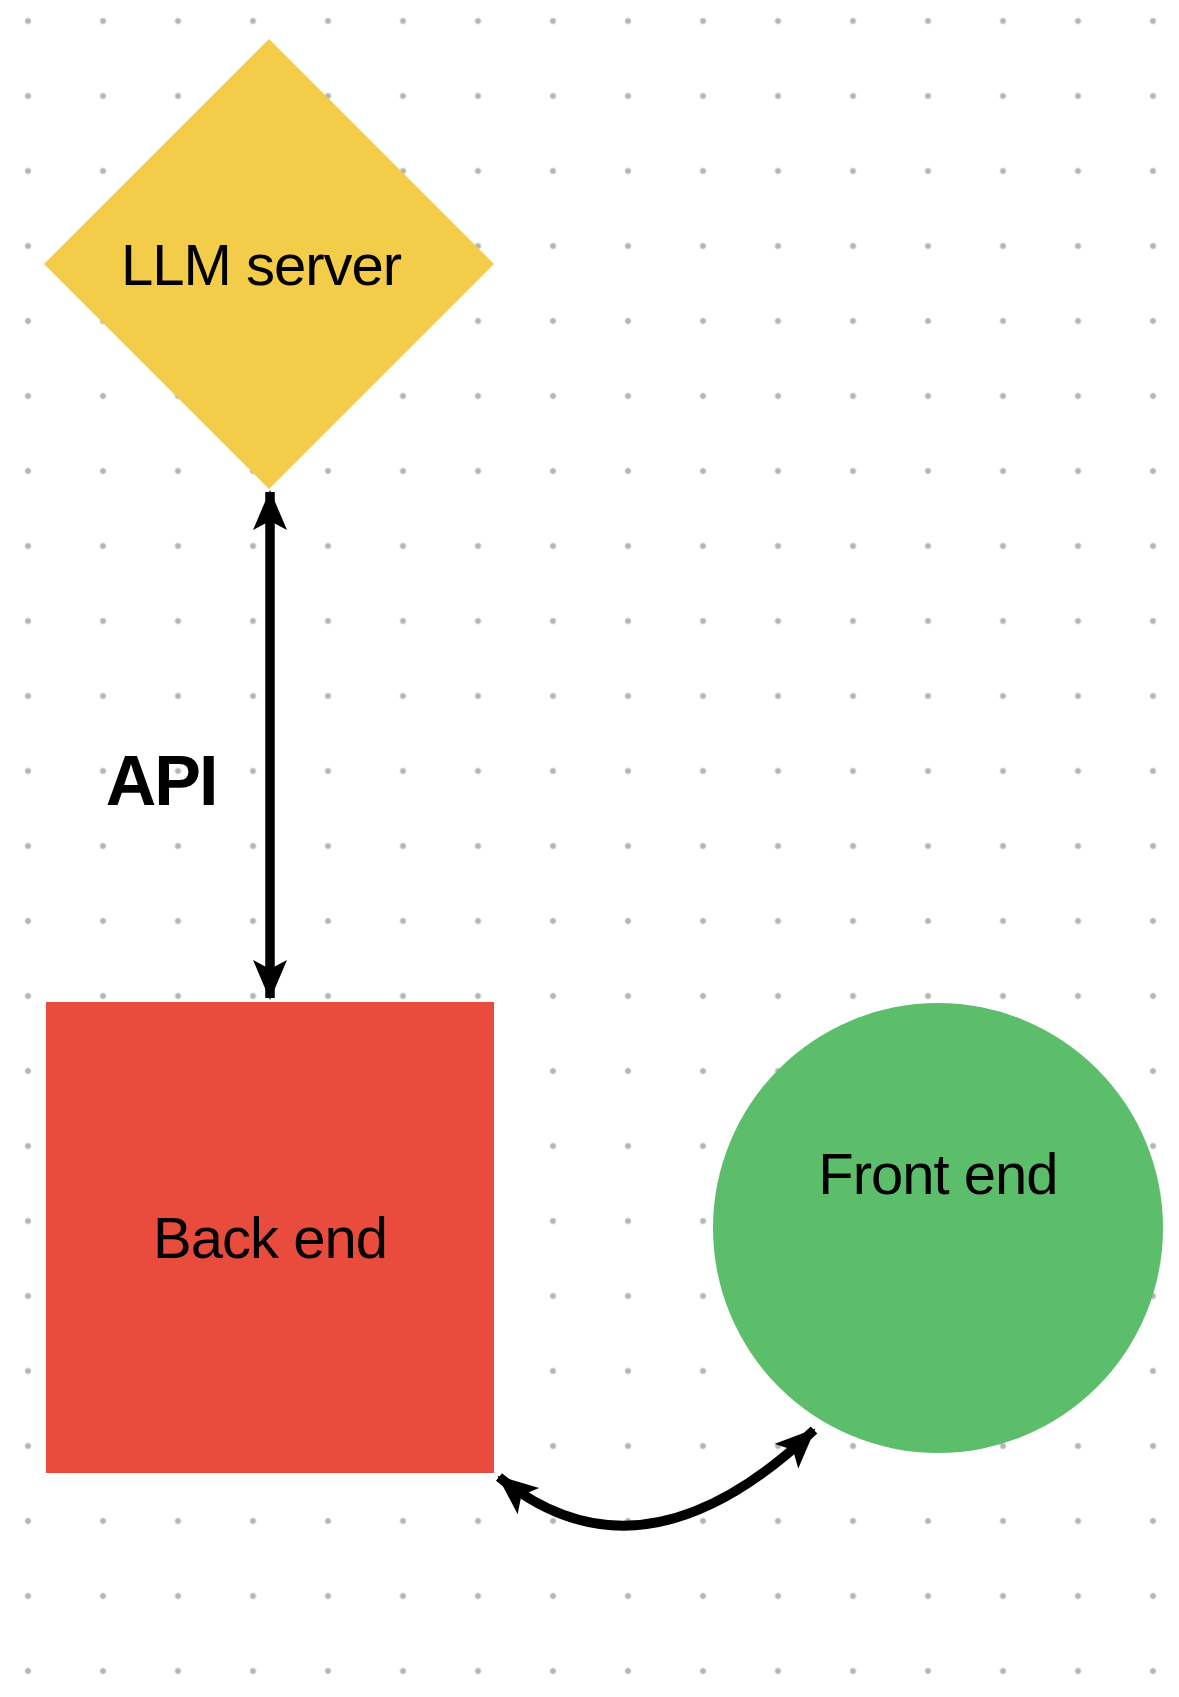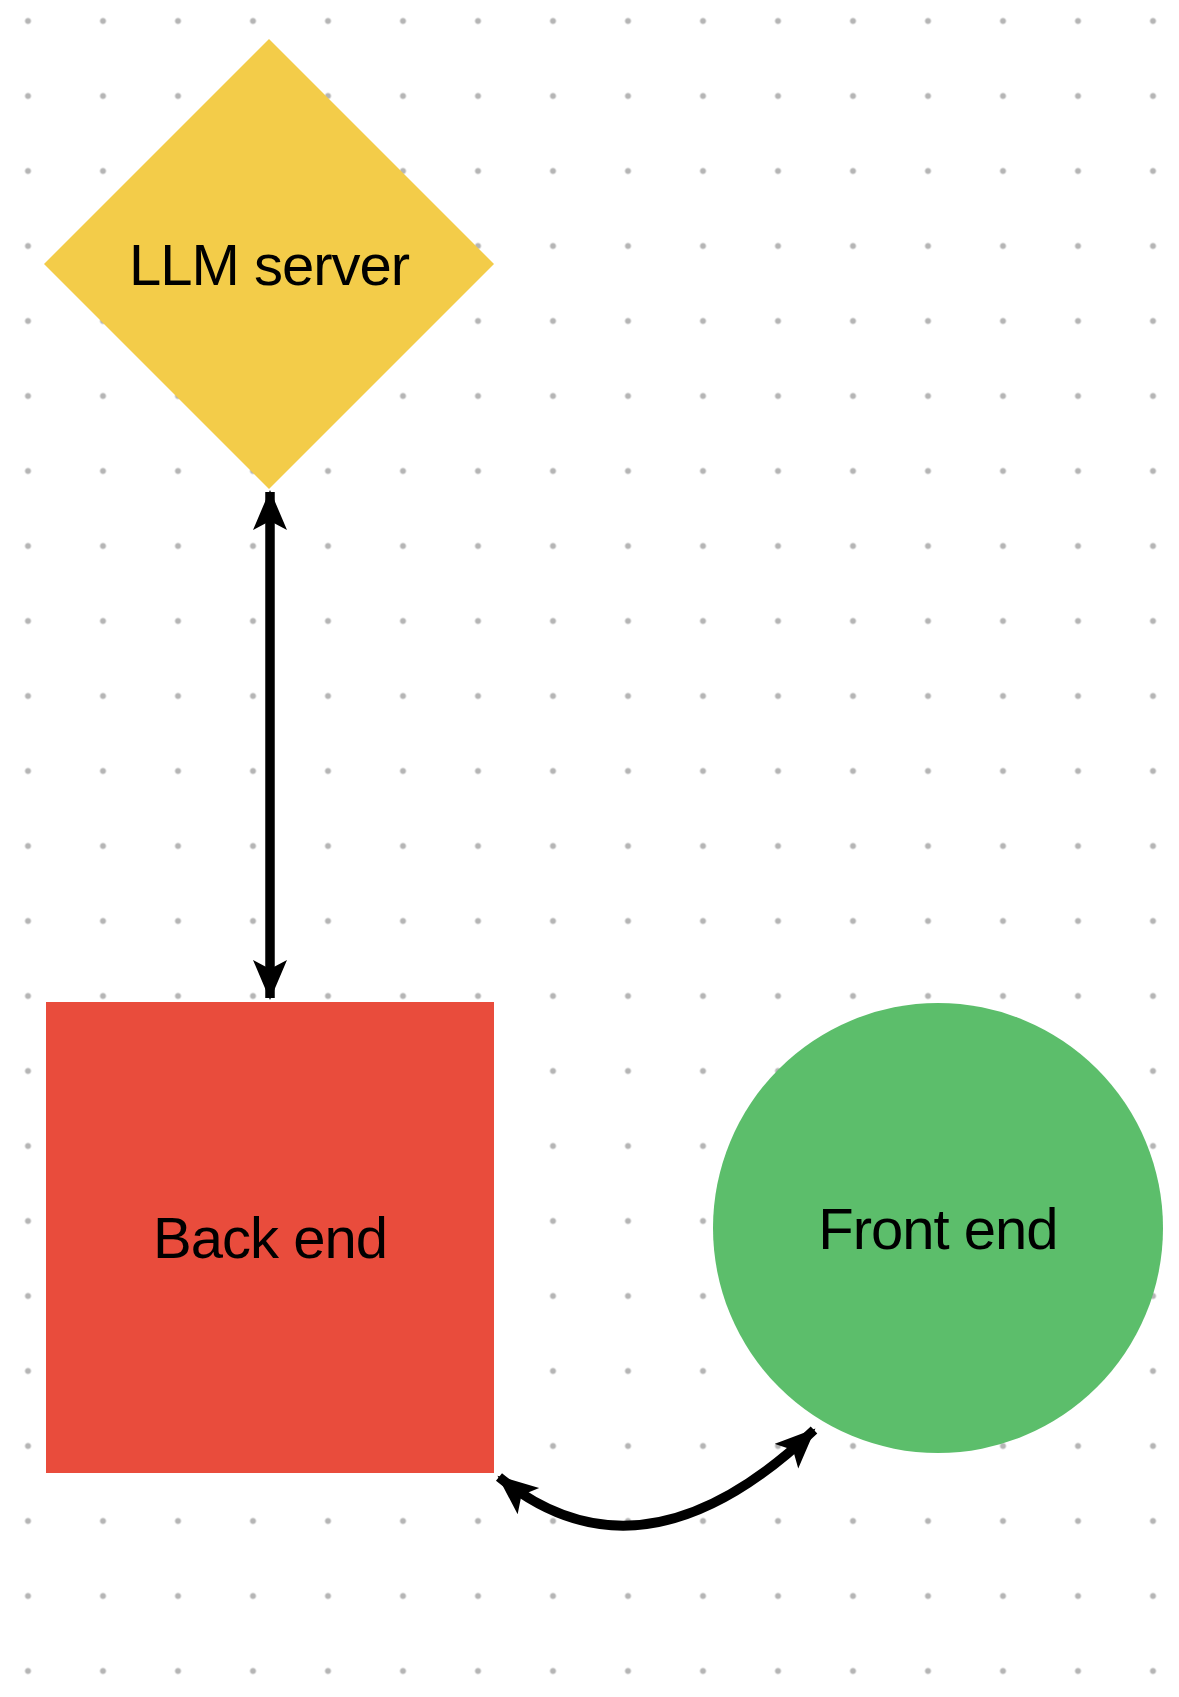--- a/index.html
+++ b/index.html
@@ -43,23 +43,23 @@
     display: flex;
     align-items: center;
     justify-content: center;
     font-size: 70px;
     font-weight: 700;
     letter-spacing: -2px;
     color: #000000;
     pointer-events: none;
     white-space: nowrap;
   }
-  .label-llm      { left: 44px;  top: 39px;   width: 450px; height: 450px; }
+  .label-llm      { left: 36px;  top: 39px;   width: 450px; height: 450px; }
   .label-backend  { left: 46px;  top: 1002px; width: 448px; height: 471px; }
-  .label-frontend { left: 713px; top: 1003px; width: 450px; height: 450px; }
+  .label-frontend { left: 713px; top: 948px; width: 450px; height: 450px; }
   .label-api      { left: 41px;  top: 748px;  width: 240px; height: 66px; }
   .label-webrtc   { left: 455px; top: 1568px; width: 400px; height: 72px; }
 </style>
 </head>
 <body>
 
 <div class="canvas">
 
   <svg class="shapes-svg" viewBox="0 0 1179 1697" xmlns="http://www.w3.org/2000/svg">
     <defs>
@@ -78,15 +78,16 @@
 
     <path d="M 499 1477 Q 642 1594 814 1430" stroke-width="9.5" fill="none" marker-start="url(#arrowhead)" marker-end="url(#arrowhead)" stroke="#000000"></path>
   </svg>
 
   <div class="node-label label-llm">LLM server</div>
 
   <div class="node-label label-backend">Back end</div>
 
   <div class="node-label label-frontend">Front end</div>
 
+  <div class="edge-label label-api">API</div>
 
 
 </div>
 
 </body></html>

